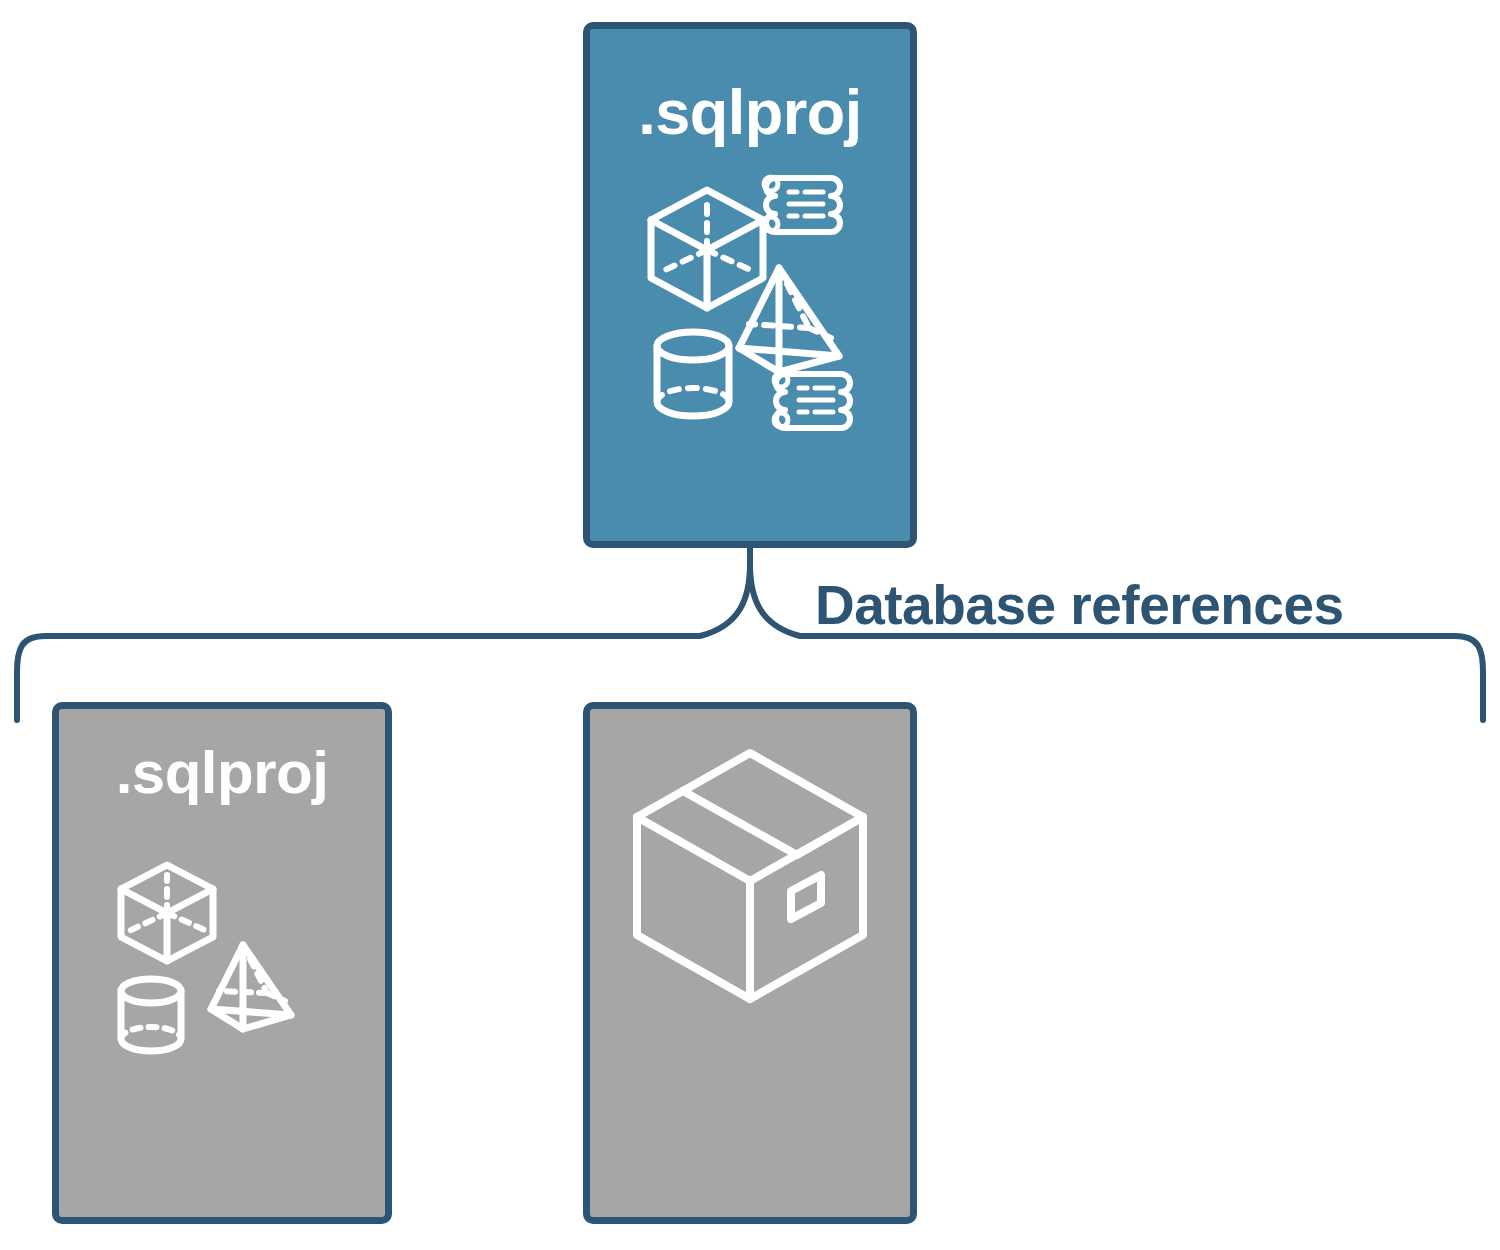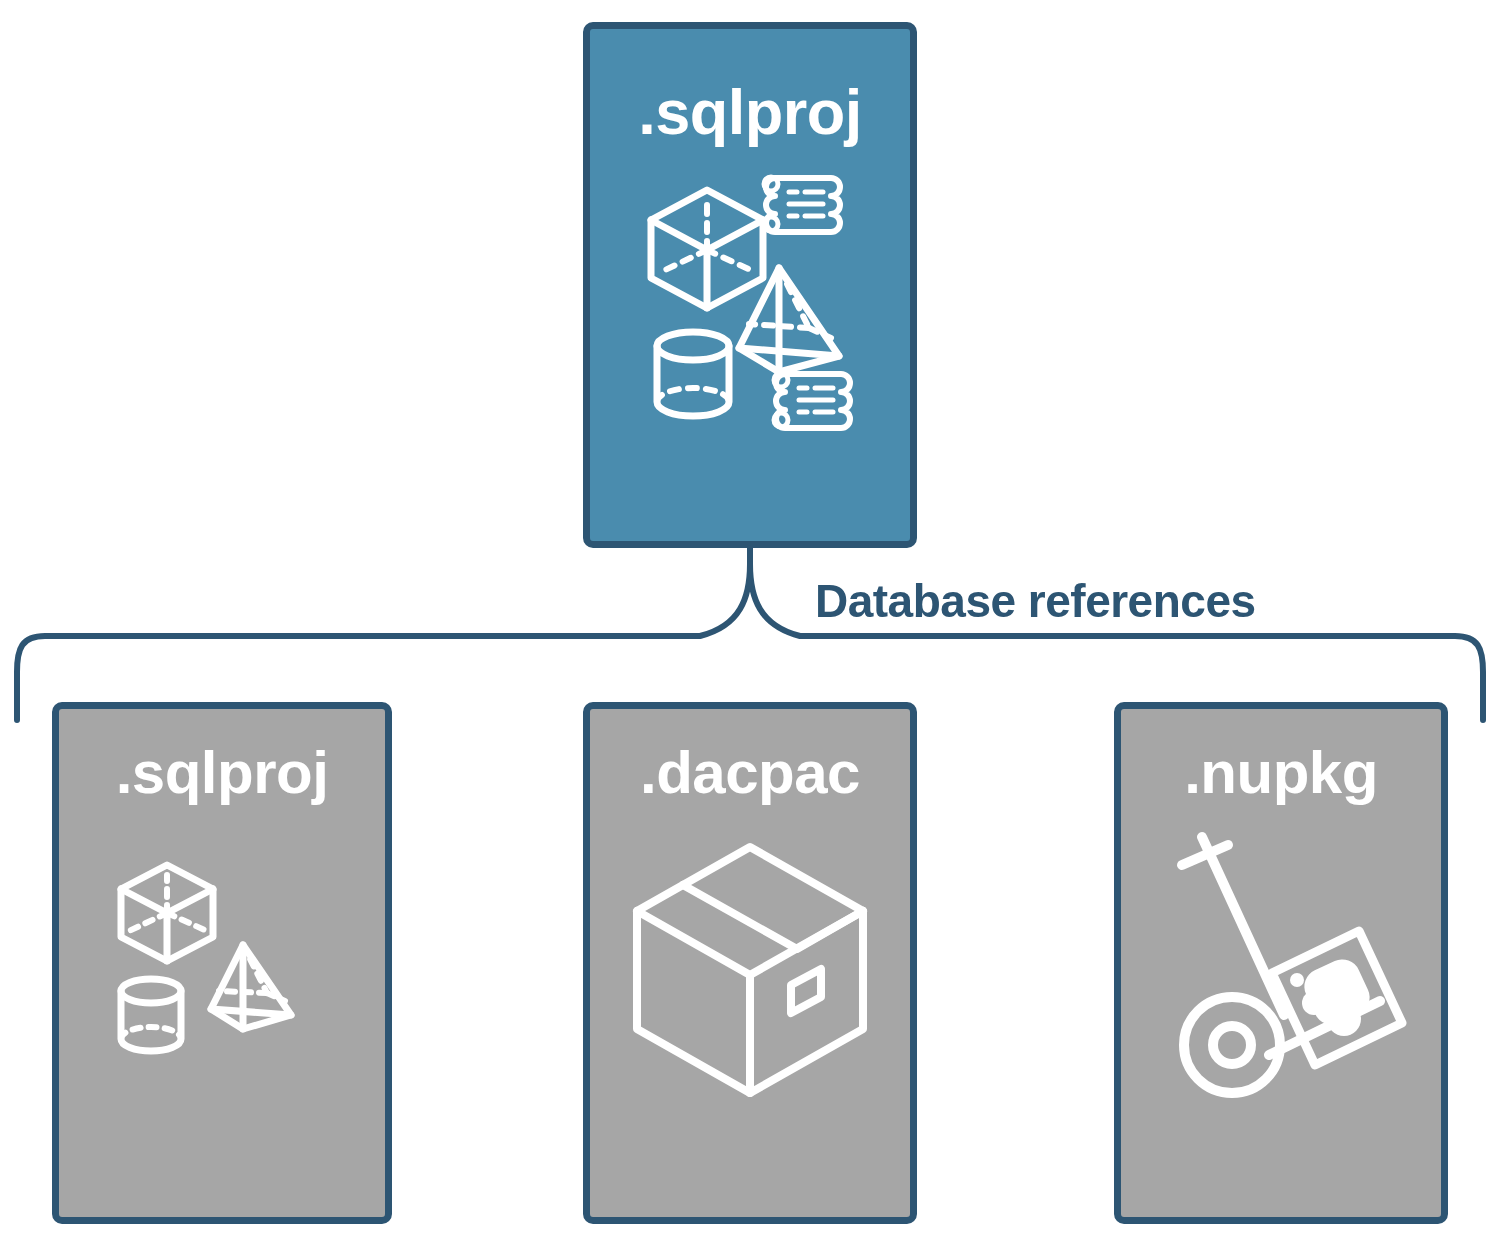--- a/index.html
+++ b/index.html
@@ -84,21 +84,21 @@
     width: 1500px;
     height: 190px;
     overflow: visible;
   }
 
   
   #brace-label {
     position: absolute;
     left: 815px;
     top: 578px;
-    font-size: 46px;
+    font-size: 55px;
     font-weight: bold;
     color: #2d5573;
     line-height: 1;
     white-space: nowrap;
     letter-spacing: -0.5px;
     user-select: none;
   }
 </style>
 </head>
 <body>
@@ -222,62 +222,34 @@
           <ellipse cx="32" cy="18" rx="30" ry="12" stroke-width="7"></ellipse>
           <path d="M2 18 v48 a30 12 0 0 0 60 0 v-48" stroke-width="7"></path>
           <path d="M2 66 a30 12 0 0 1 60 0" stroke-width="6" stroke-dasharray="8 8"></path>
         </g>
       </svg>
     </div>
   </div>
 
   <div class="card neutral bottom" id="card-dacpac">
 
-    <div class="card-title">.dacpac</div>
 
     <div class="icon-area">
       <svg width="250" height="270" viewBox="0 0 250 270" fill="none" stroke="#ffffff" stroke-width="8" stroke-linecap="round" stroke-linejoin="round">
         <g>
 
           <polygon points="125,14 238,78 238,196 125,260 12,196 12,78" stroke-width="8"></polygon>
 
           <line x1="125" y1="142" x2="125" y2="260" stroke-width="8"></line>
 
           <line x1="12" y1="78" x2="125" y2="142" stroke-width="8"></line>
           <line x1="238" y1="78" x2="125" y2="142" stroke-width="8"></line>
 
           <polyline points="58,52 172,116 238,78" stroke-width="8"></polyline>
 
           <polygon points="166,152 196,136 196,164 166,180" stroke-width="8"></polygon>
         </g>
       </svg>
     </div>
   </div>
 
-  <div class="card neutral bottom" id="card-nupkg">
-
-    <div class="card-title">.nupkg</div>
-
-    <div class="icon-area">
-      <svg width="250" height="270" viewBox="0 0 250 270" fill="none" stroke="#ffffff" stroke-width="9" stroke-linecap="round" stroke-linejoin="round">
-        <g>
-
-          <line x1="26" y1="32" x2="72" y2="12" stroke-width="10"></line>
-
-          <line x1="46" y1="4" x2="128" y2="182" stroke-width="10"></line>
-
-          <line x1="113" y1="222" x2="224" y2="168" stroke-width="10"></line>
-
-          <circle cx="76" cy="212" r="48" stroke-width="10"></circle>
-          <circle cx="76" cy="212" r="19" stroke-width="10"></circle>
-
-          <polygon points="116,140 203,98 246,190 159,232" stroke-width="9"></polygon>
-
-          <rect x="152" y="130" width="58" height="58" rx="18" transform="rotate(-25 181 159)" fill="#ffffff" stroke="none"></rect>
-          <circle cx="141" cy="147" r="7" fill="#ffffff" stroke="none"></circle>
-          <circle cx="158" cy="170" r="12" fill="#ffffff" stroke="none"></circle>
-          <circle cx="188" cy="186" r="17" fill="#ffffff" stroke="none"></circle>
-        </g>
-      </svg>
-    </div>
-  </div>
 
 </div>
 
 </body></html>

